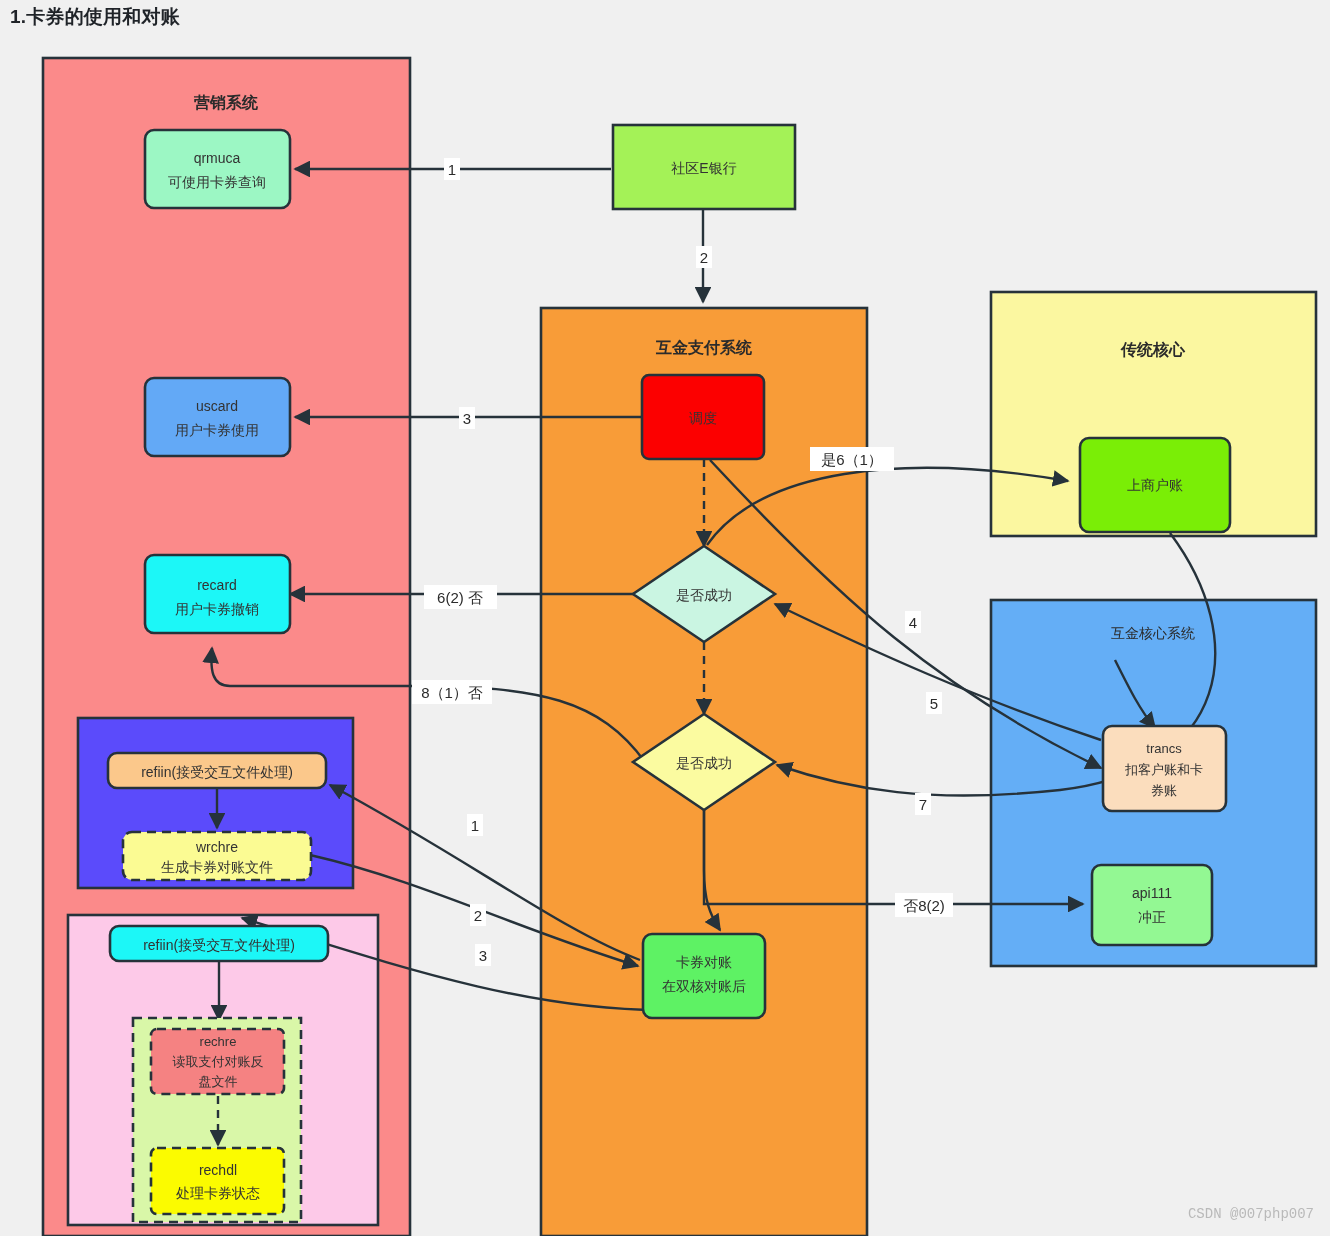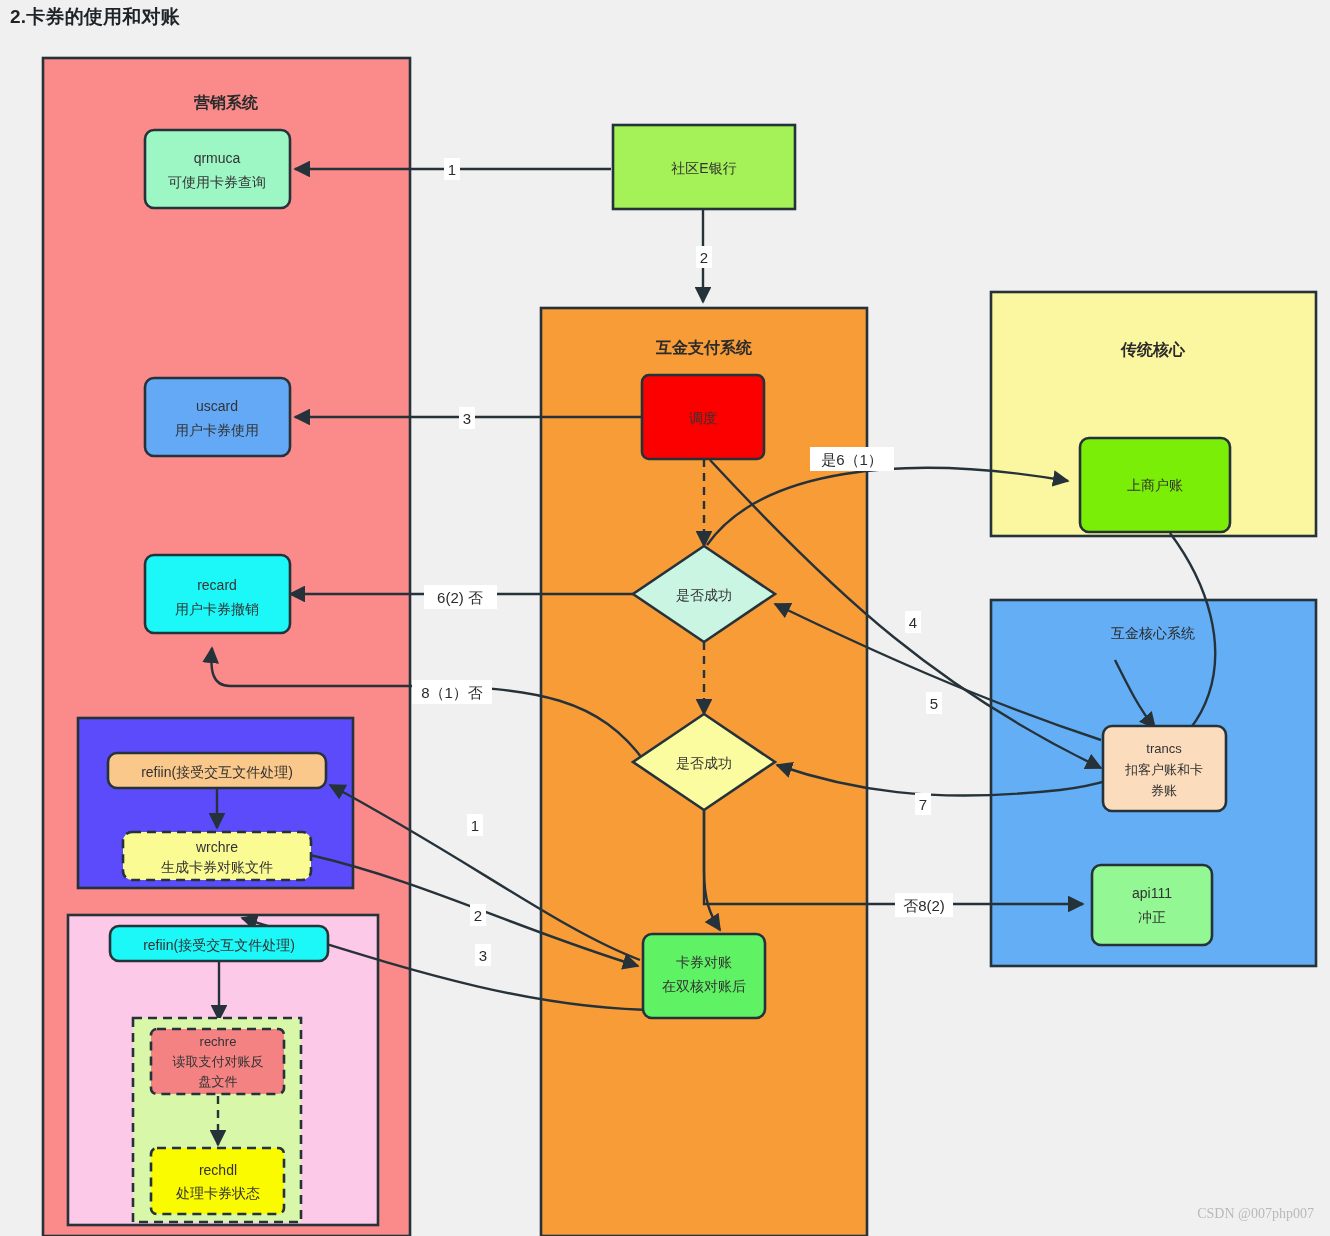--- a/index.html
+++ b/index.html
@@ -18,28 +18,28 @@
   .node-text.small{font-size:13px;}
   .edge{fill:none;stroke:#26323a;stroke-width:2.4;}
   .edge.dashed{stroke-dasharray:8 6;}
   .edge-label{font-size:15px;fill:#2b2b2b;text-anchor:middle;
     font-family:"Liberation Sans","DejaVu Sans",sans-serif;}
   .edge-label-bg{fill:#ffffff;}
   .container{stroke:#26323a;stroke-width:2.6;}
   .node{stroke:#26323a;stroke-width:2.6;}
   .node.dash{stroke-dasharray:9 6;}
   #watermark{position:absolute;right:16px;bottom:14px;color:#b9b9b9;font-size:14px;
-    font-family:Liberation Serif, serif;}
+    font-family:Liberation Mono, monospace;}
 </style>
 </head>
 <body>
 
 <div id="stage">
 
-  <div id="page-title">2.卡券的使用和对账</div>
+  <div id="page-title">1.卡券的使用和对账</div>
 
   <svg id="diagram" viewBox="0 0 1330 1236">
     <defs>
       <marker id="arrow" viewBox="0 0 10 10" refX="9" refY="5" markerWidth="7" markerHeight="7" orient="auto-start-reverse">
         <path d="M 0 0 L 10 5 L 0 10 z" fill="#26323a"></path>
       </marker>
     </defs>
 
     <g>
       <rect class="container" x="43" y="58" width="367" height="1178" fill="#fb8a8a"></rect>

